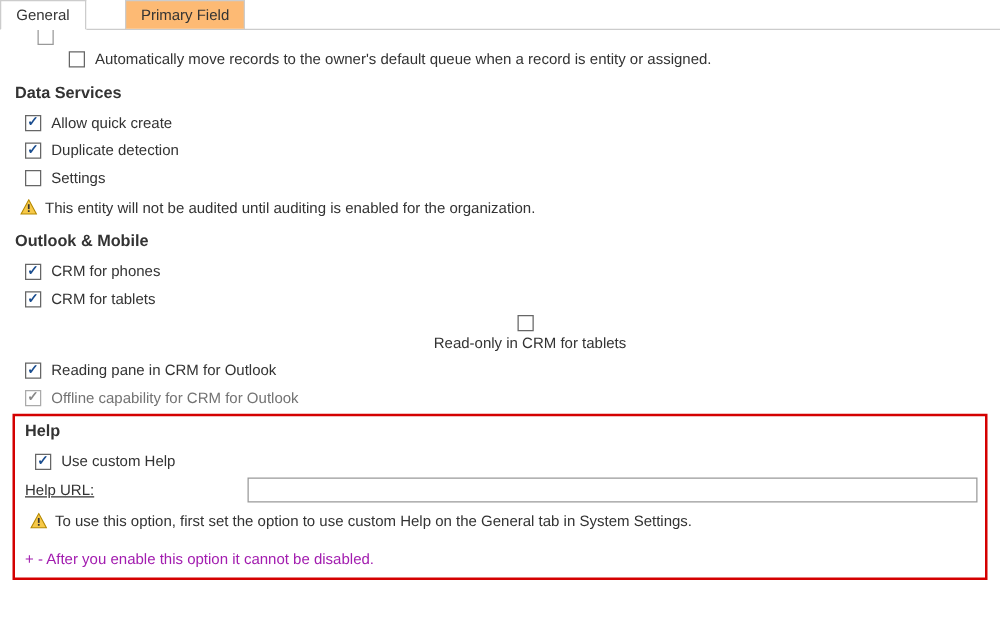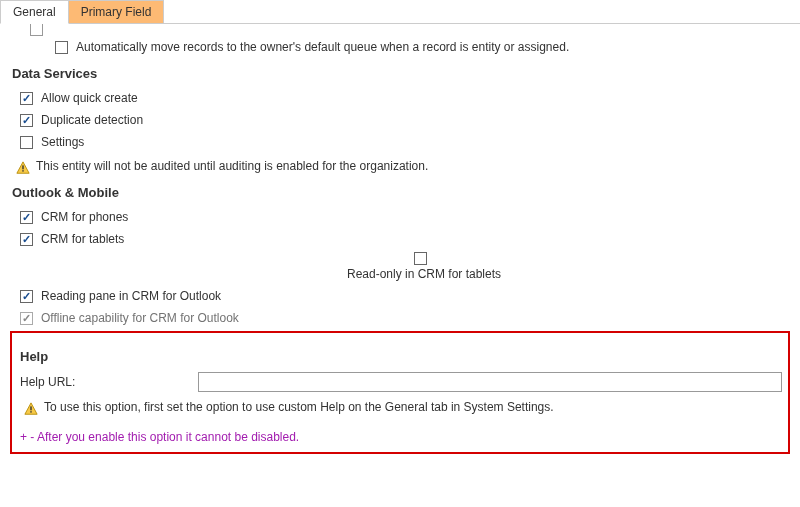--- a/index.html
+++ b/index.html
@@ -9,20 +9,21 @@
       color: #333;
       background: #fff;
       width: 800px;
       height: 507px;
       overflow: hidden;
     }
     .tabs {
       display: flex;
       border-bottom: 1px solid #ccc;
       margin-bottom: 2px;
+      gap: 32px;
     }
     .tab {
       padding: 4px 12px;
       border: 1px solid #ccc;
       border-bottom: none;
       background: #fdba74;
       font-size: 12px;
       cursor: pointer;
       margin-right: -1px;
     }
@@ -96,21 +97,21 @@
       margin-left: 10px;
       margin-bottom: 4px;
       line-height: 18px;
     }
     .opt-row.indent {
       margin-left: 48px;
       flex-direction: column;
     }
     .warn-row {
       display: flex;
-      align-items: flex-end;
+      align-items: center;
       margin-left: 6px;
       margin-top: 6px;
       margin-bottom: 6px;
       line-height: 18px;
     }
     .warn-icon {
       width: 14px;
       height: 14px;
       margin-right: 6px;
       flex-shrink: 0;
@@ -118,20 +119,21 @@
     .highlight-box {
       border: 2px solid #d40000;
       padding: 4px 6px 8px 6px;
       margin-top: 4px;
     }
     .url-row {
       display: flex;
       align-items: center;
       margin-top: 4px;
       margin-bottom: 6px;
+      text-decoration: underline;
     }
     .url-label {
       width: 180px;
       padding-left: 2px;
     }
     .url-input {
       flex: 1;
       height: 20px;
       border: 1px solid #999;
       font-size: 12px;
@@ -201,21 +203,25 @@
   <div class="opt-row">
     <span class="cb checked"></span>
     <span>Reading pane in CRM for Outlook</span>
   </div>
   <div class="opt-row">
     <span class="cb checked-gray" style="border-color:#aaa;"></span>
     <span style="color:#737373;">Offline capability for CRM for Outlook</span>
   </div>
 
   <div class="highlight-box">
-    <div class="section-title" style="margin-top:12px;">Help</div>
+    <div class="section-title" style="margin-top:0;">Help</div>
+    <div class="opt-row">
+      <span class="cb checked"></span>
+      <span>Use custom Help</span>
+    </div>
     <div class="url-row">
       <span class="url-label">Help URL:</span>
       <input class="url-input" type="text" value="" style="">
     </div>
     <div class="warn-row">
       <svg class="warn-icon" viewBox="0 0 16 16">
         <polygon points="8,1 15,14 1,14" fill="#f7c948" stroke="#b58900" stroke-width="1"></polygon>
         <rect x="7.2" y="5" width="1.6" height="4.5" fill="#333"></rect>
         <rect x="7.2" y="10.5" width="1.6" height="1.6" fill="#333"></rect>
       </svg>

